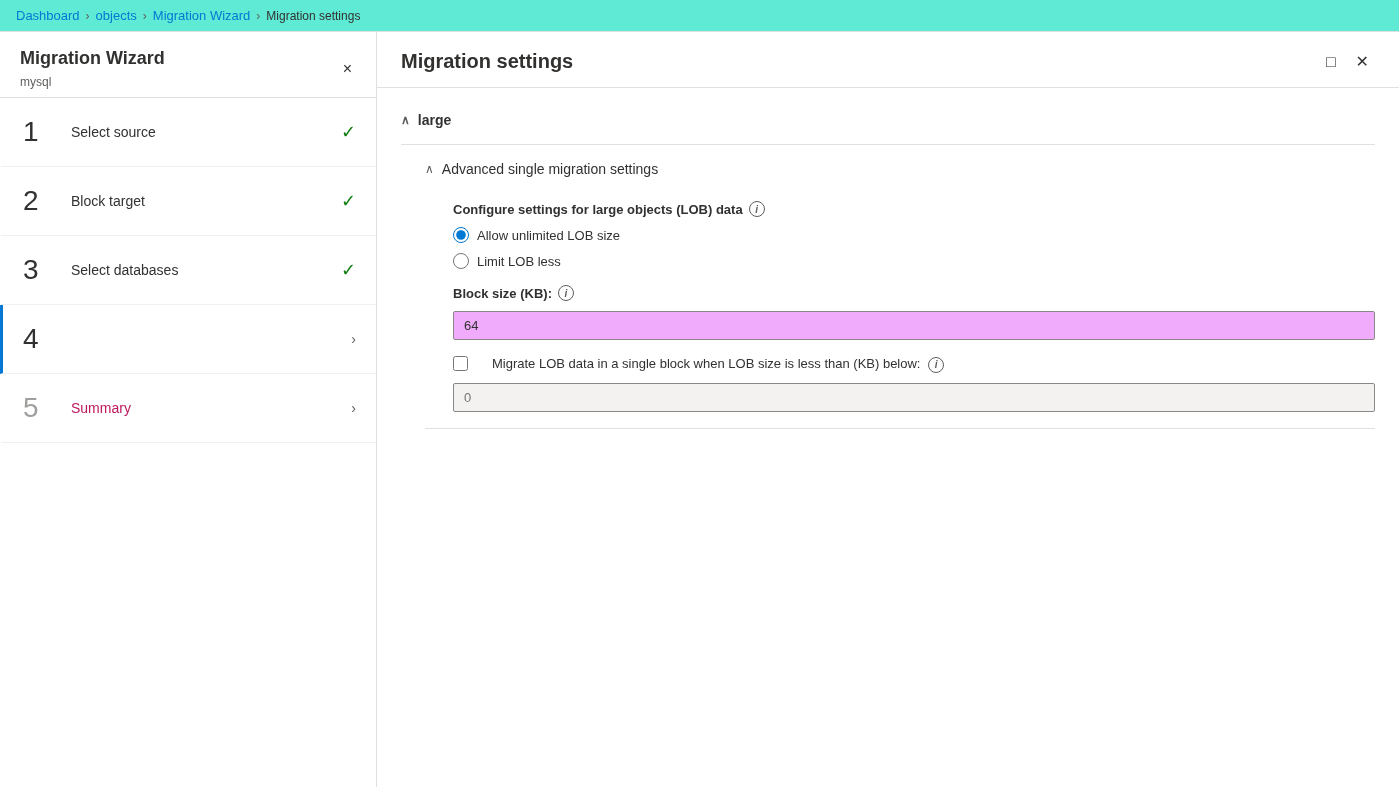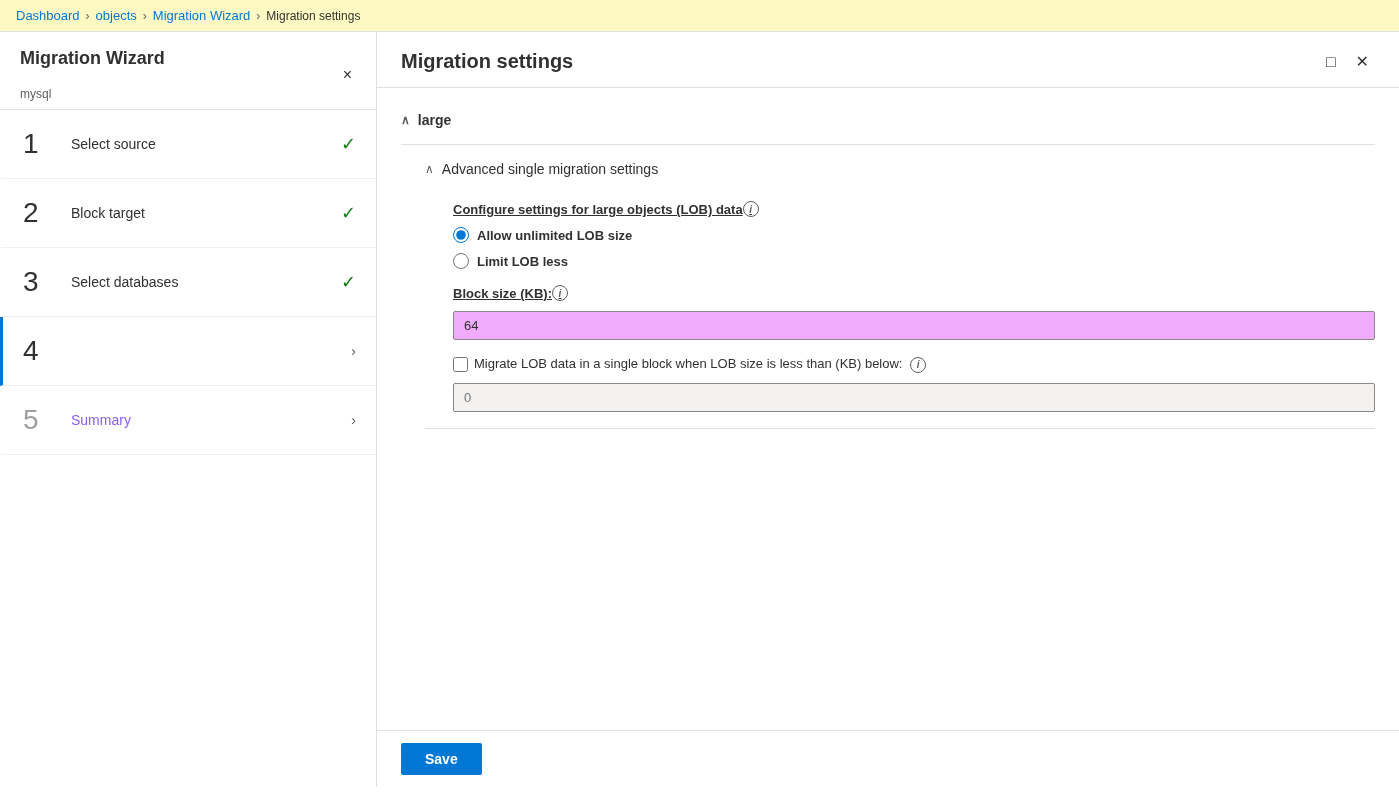--- a/index.html
+++ b/index.html
@@ -1,21 +1,21 @@
 <!DOCTYPE html>
 <html><head>
   <meta charset="utf-8">
   <style>
     * { box-sizing: border-box; margin: 0; padding: 0; }
     body { font-family: 'Segoe UI', Arial, sans-serif; font-size: 14px; color: #333; background: #fff; height: 792px; width: 1399px; overflow: hidden; }
 
     
     .breadcrumb {
       display: flex; align-items: center; gap: 6px;
-      padding: 8px 16px; background: #fef9c3;
+      padding: 8px 16px; background: #5eead4;
       border-bottom: 1px solid #e0e0e0;
       font-size: 13px; color: #0078d4;
     }
     .breadcrumb span { color: #605e5c; font-size: 12px; }
     .breadcrumb a { color: #0078d4; text-decoration: none; cursor: pointer; }
     .bc-sep { color: #605e5c; font-size: 11px; }
 
     
     .main-layout {
       display: flex; height: calc(792px - 37px);
@@ -29,21 +29,21 @@
       display: flex; flex-direction: column;
     }
     .sidebar-header {
       padding: 16px 20px 8px 20px;
       border-bottom: 1px solid #e0e0e0;
     }
     .sidebar-title {
       font-size: 18px; font-weight: 600; color: #323130;
     }
     .sidebar-subtitle {
-      font-size: 12px; color: #605e5c; margin-top: 18px;
+      font-size: 12px; color: #605e5c; margin-top: 6px;
     }
     .sidebar-header-row {
       display: flex; justify-content: space-between; align-items: center;
     }
     .icon-close {
       cursor: pointer; font-size: 16px; color: #323130;
       background: none; border: none; padding: 4px;
     }
 
     
@@ -55,21 +55,21 @@
       position: relative;
     }
     .step-number {
       font-size: 28px; font-weight: 300; color: #323130;
       width: 36px; min-width: 36px;
     }
     .step-number.muted { color: #a19f9d; }
     .step-label {
       font-size: 14px; color: #323130; margin-left: 12px; flex: 1;
     }
-    .step-label.muted { color: #8b5cf6; }
+    .step-label.muted { color: #be185d; }
     .step-check {
       color: #107c10; font-size: 18px; margin-left: auto;
     }
     .step-arrow {
       color: #605e5c; font-size: 14px; margin-left: auto;
     }
 
     
     .content {
       flex: 1; display: flex; flex-direction: column;
@@ -112,51 +112,51 @@
     .inner-section-collapse {
       display: flex; align-items: center; gap: 8px;
       cursor: pointer; padding: 8px 0;
       font-size: 14px; font-weight: 500; color: #323130;
     }
 
     
     .form-group { margin: 16px 0; }
     .form-label {
       font-size: 13px; font-weight: 600; color: #323130;
-      display: flex; align-items: flex-end; margin-bottom: 10px; text-decoration: underline;
+      display: flex; align-items: flex-end; gap: 6px; margin-bottom: 10px;
     }
     .info-icon {
       display: inline-flex; align-items: center; justify-content: center;
       width: 16px; height: 16px; border-radius: 50%;
       border: 1px solid #605e5c; color: #605e5c;
       font-size: 10px; font-style: italic; font-weight: 700;
       cursor: pointer;
     }
 
     .radio-option {
       display: flex; align-items: center; gap: 8px;
       margin-bottom: 10px; cursor: pointer;
     }
     .radio-input {
       width: 16px; height: 16px; accent-color: #0078d4;
     }
-    .radio-label { font-size: 13px; color: #323130; font-weight: bold; }
+    .radio-label { font-size: 13px; color: #323130; }
 
     .text-input {
       width: 100%; padding: 6px 10px;
       border: 1px solid #8a8886; border-radius: 2px;
       font-size: 13px; color: #323130;
       background: #f0abfc; outline: none;
     }
     .text-input.disabled {
       background: #f3f2f1; color: #a19f9d; cursor: not-allowed;
     }
 
     .checkbox-row {
-      display: flex; align-items: center; gap: 6px;
+      display: flex; gap: 24px;
       margin-bottom: 10px;
     }
     .checkbox-input {
       width: 15px; height: 15px; accent-color: #0078d4; cursor: pointer;
     }
     .checkbox-label { font-size: 13px; color: #323130; }
 
     
     .content-footer {
       padding: 12px 24px;
@@ -302,18 +302,15 @@
               </label>
             </div>
             <input type="text" class="text-input disabled" placeholder="0" disabled="" value="" style="">
           </div>
 
         </div>
         <hr class="section-divider">
       </div>
     </div>
 
-    <div class="content-footer">
-      <button class="save-btn">Save</button>
-    </div>
   </div>
 
 </div>
 
 </body></html>

